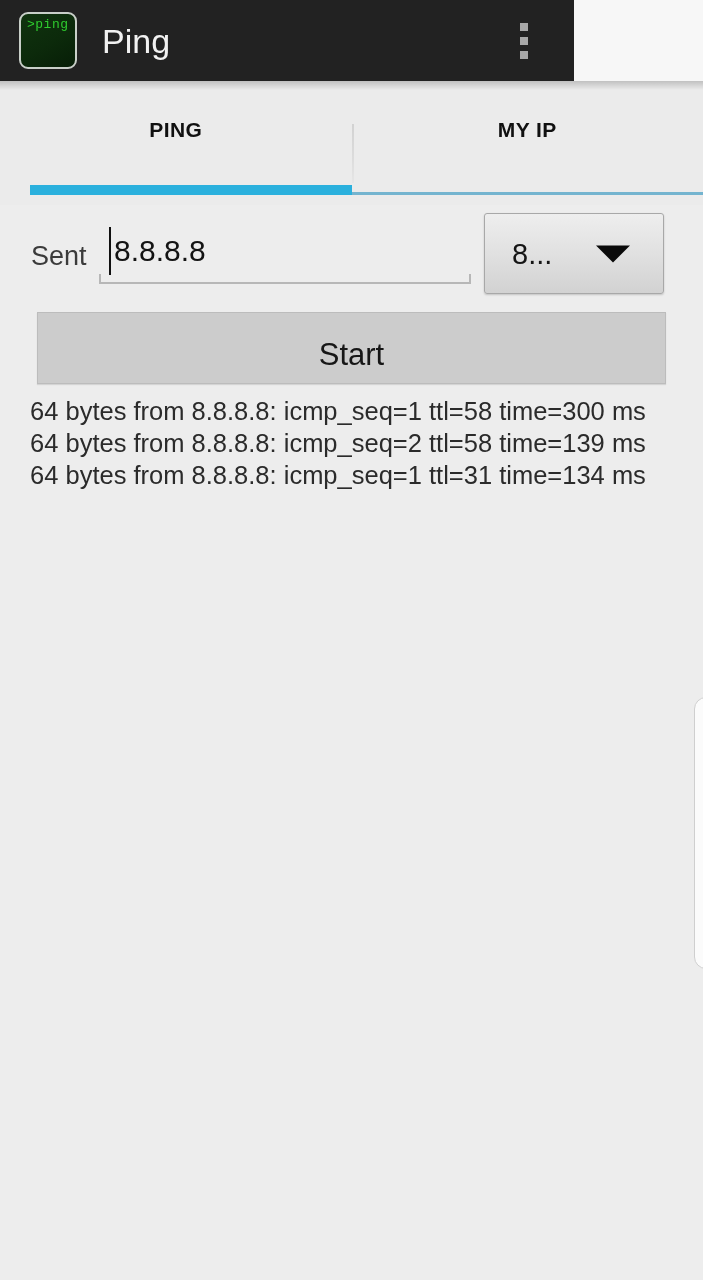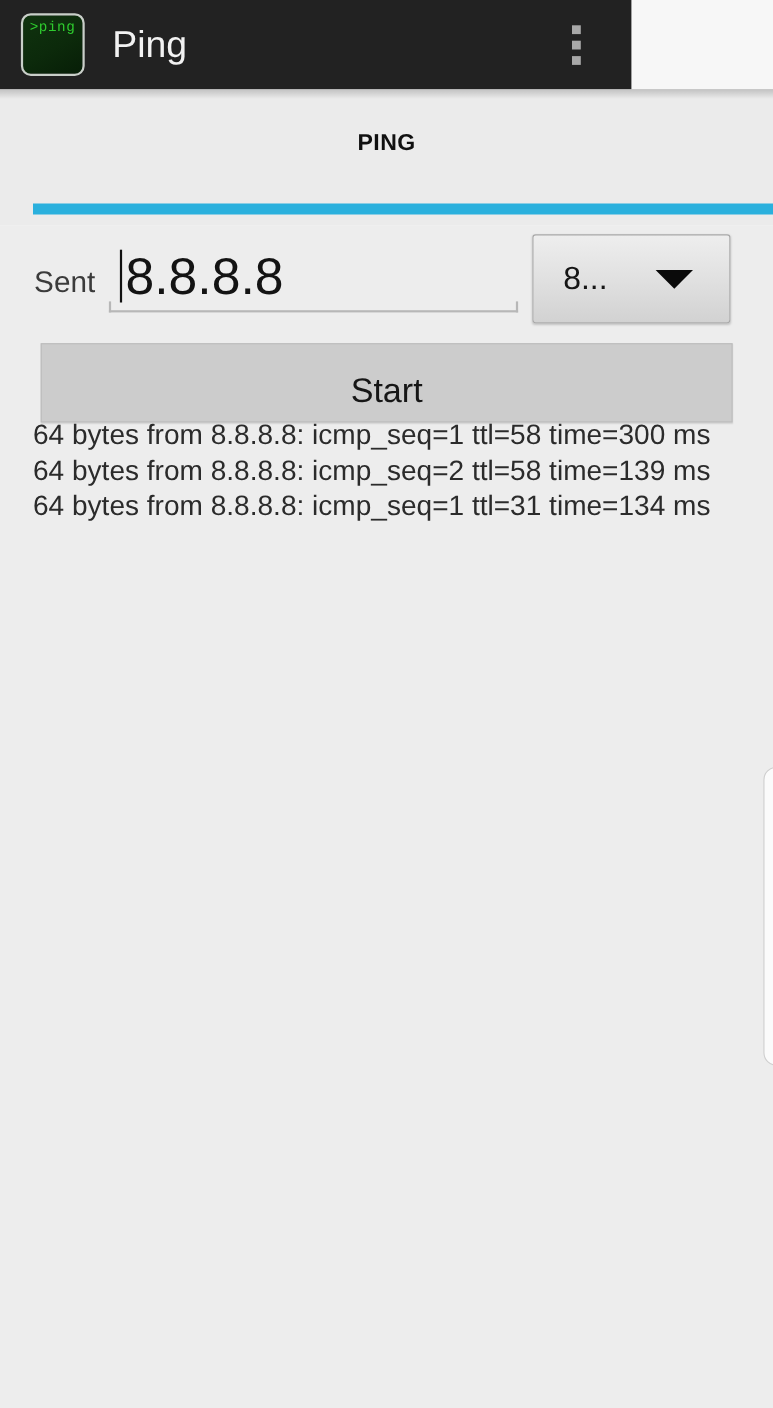--- a/index.html
+++ b/index.html
@@ -171,21 +171,21 @@
     left: 10px;
     top: 5px;
     width: 2px;
     height: 48px;
     background: #111;
   }
   .host-field .value {
     position: absolute;
     left: 15px;
     top: 3px;
-    font-size: 47px;
+    font-size: 30px;
     line-height: 52px;
     color: #131313;
   }
   .host-field .underline {
     position: absolute;
     left: 0; right: 0;
     bottom: 0;
     height: 10px;
     border-bottom: 2px solid #b7b7b7;
     border-left: 2px solid #b7b7b7;
@@ -241,21 +241,21 @@
   }
   .start-btn .label {
     font-size: 31px;
     color: #161616;
     margin-top: 14px;
   }
 
   
   .output {
     position: absolute;
-    top: 175px;
+    top: 190px;
     left: 30px;
     width: 634px;
   }
   .out-line {
     font-size: 25.5px;
     line-height: 32px;
     color: #2b2b2b;
     white-space: pre-wrap;
     word-wrap: break-word;
   }
@@ -289,20 +289,25 @@
 </div>
 <div class="appbar-shadow"></div>
 
 <div class="tabstrip">
   <div class="tabs">
     <div class="tab active">
 
       <span class="tab-label">PING</span>
       <span class="indicator"></span>
     </div>
+    <div class="tab">
+      <span class="divider"></span>
+      <span class="tab-label">MY IP</span>
+      <span class="indicator"></span>
+    </div>
   </div>
 </div>
 
 <div class="content">
 
   <div class="host-row">
     <span class="host-label">Sent</span>
 
     <div class="host-field">
       <span class="caret"></span>

